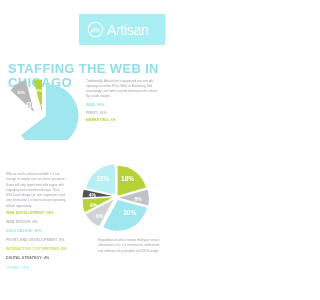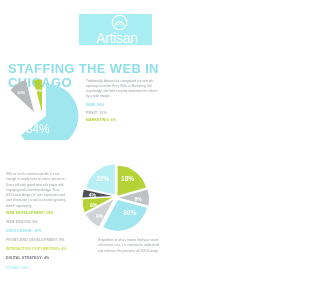--- a/index.html
+++ b/index.html
@@ -7,41 +7,41 @@
     width:165px;height:300px;overflow:hidden;
     background:#ffffff;
     font-family:"Liberation Sans",sans-serif;
     color:#8a8f94;
     position:relative;
   }
   .page{position:absolute;inset:0;background:#fff;}
 
   
   .logo-band{
-    position:absolute;left:79px;top:14px;width:73px;height:31px;
+    position:absolute;left:79px;top:14px;width:86px;height:31px;
     background:#a9eef2;
-    display:flex;align-items:center;flex-direction:column;
+    display:flex;align-items:center;
   }
   .logo-mark{margin-left:8px;width:17px;height:17px;flex:0 0 auto;}
   .logo-word{
     font-size:14px;color:#ffffff;letter-spacing:-0.3px;
     margin-left:3px;font-weight:400;line-height:1;
   }
 
   .title{
     position:absolute;left:8px;top:62px;width:152px;
     font-size:13px;font-weight:bold;letter-spacing:0.35px;
     color:#8fdfe8;line-height:1.1;
   }
 
   
   .pie1{position:absolute;left:2px;top:78px;width:82px;height:62px;}
   .pie1-label{
-    position:absolute;left:26px;top:122px;
-    font-size:12px;font-weight:normal;color:#ffffff;letter-spacing:-0.2px;
+    position:absolute;left:26px;top:101px;
+    font-size:10px;font-weight:normal;color:#ffffff;letter-spacing:-0.2px;
   }
   .slice-lbl{font-size:4px;font-weight:bold;fill:#ffffff;}
 
   .para-a{
     position:absolute;left:86px;top:79px;width:74px;
     font-size:3.1px;line-height:1.65;color:#9aa0a6;
   }
   .legend{
     position:absolute;left:86px;top:104px;width:74px;
   }

